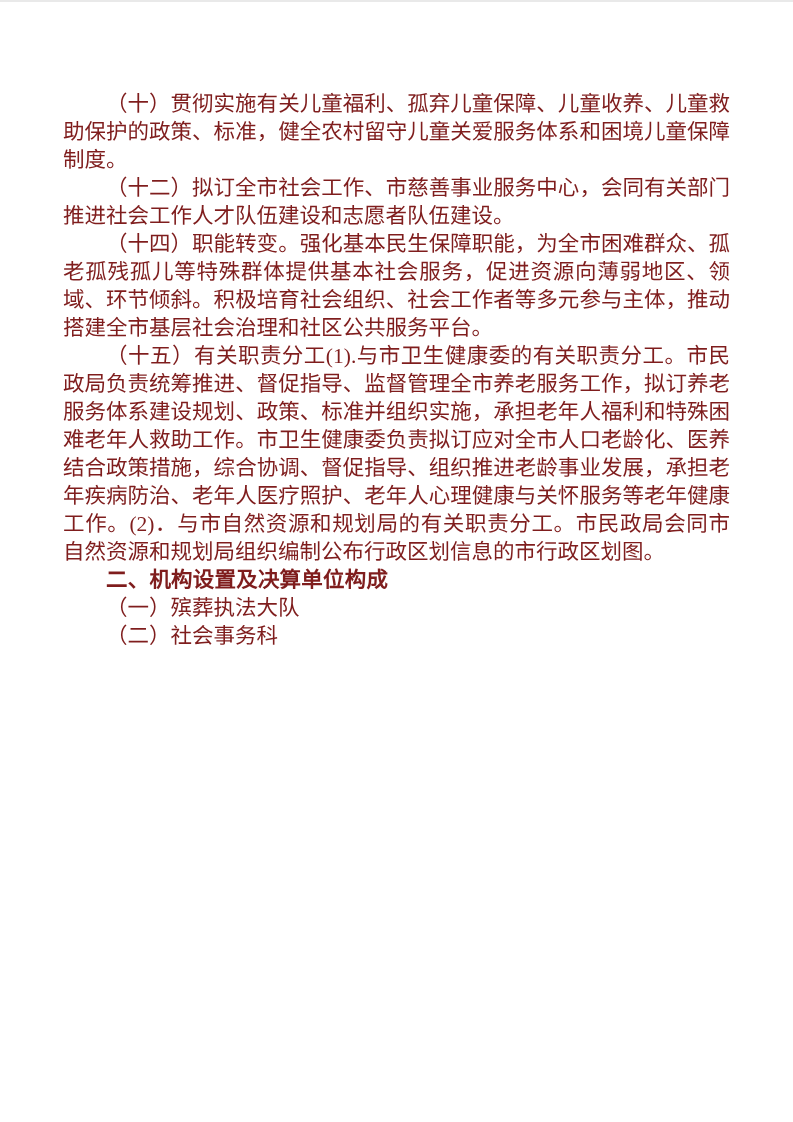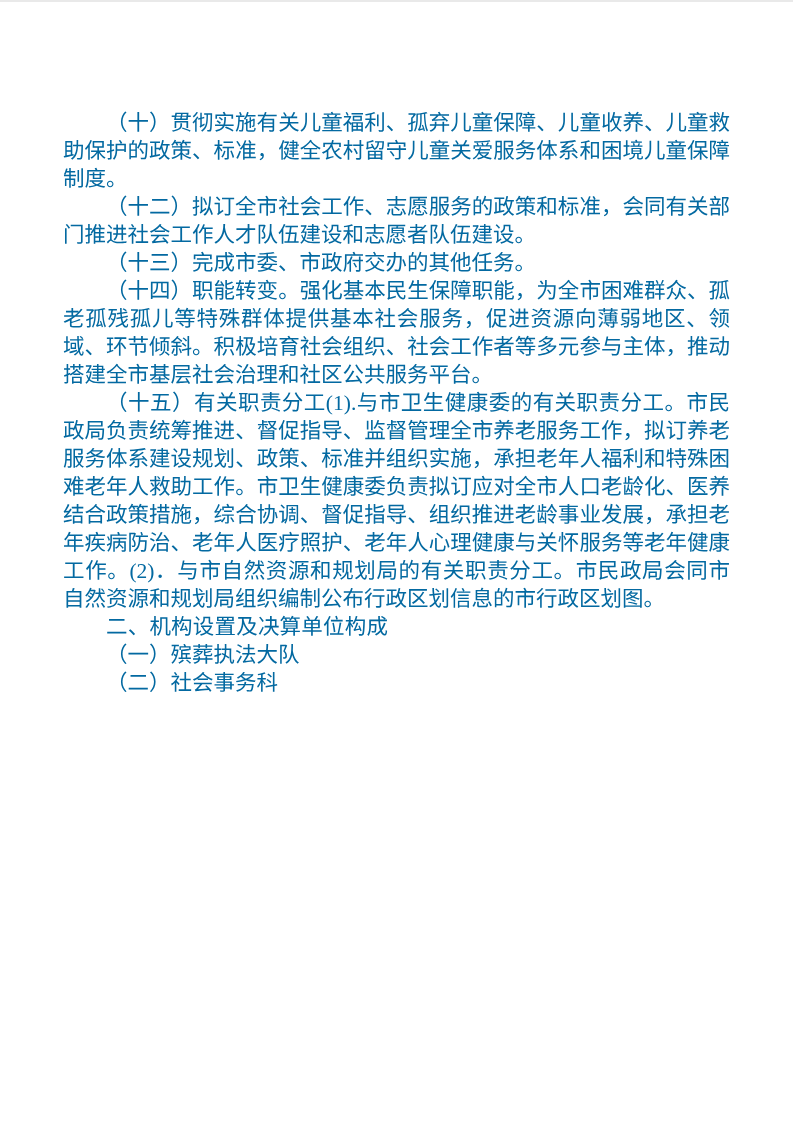--- a/index.html
+++ b/index.html
@@ -16,48 +16,47 @@
   .page {
     position: relative;
     width: 793px;
     height: 1122px;
     background: #ffffff;
     border-top: 2px solid #e9e9e9;
     box-sizing: border-box;
   }
   .content {
     position: absolute;
-    top: 107px;
+    top: 88px;
     left: 63px;
     width: 667px;
-    color: #0369a1;
+    color: #7f1d1d;
   }
   .content p {
     margin: 0;
     padding: 0;
     font-size: 21.5px;
     line-height: 28px;
     text-indent: 2em;
     text-align: justify;
     text-justify: inter-ideograph;
   }
   .content p.heading {
     font-family: "Liberation Sans", "DejaVu Sans", sans-serif;
-    font-weight: 400;
+    font-weight: 700;
     text-align: left;
     letter-spacing: 0.2px;
   }
 </style>
 </head>
 <body>
 
 <div class="page">
   <div class="content">
     <p>（十）贯彻实施有关儿童福利、孤弃儿童保障、儿童收养、儿童救助保护的政策、标准，健全农村留守儿童关爱服务体系和困境儿童保障制度。</p>
-    <p>（十二）拟订全市社会工作、志愿服务的政策和标准，会同有关部门推进社会工作人才队伍建设和志愿者队伍建设。</p>
-    <p>（十三）完成市委、市政府交办的其他任务。</p>
+    <p>（十二）拟订全市社会工作、市慈善事业服务中心，会同有关部门推进社会工作人才队伍建设和志愿者队伍建设。</p>
     <p>（十四）职能转变。强化基本民生保障职能，为全市困难群众、孤老孤残孤儿等特殊群体提供基本社会服务，促进资源向薄弱地区、领域、环节倾斜。积极培育社会组织、社会工作者等多元参与主体，推动搭建全市基层社会治理和社区公共服务平台。</p>
     <p>（十五）有关职责分工(1).与市卫生健康委的有关职责分工。市民政局负责统筹推进、督促指导、监督管理全市养老服务工作，拟订养老服务体系建设规划、政策、标准并组织实施，承担老年人福利和特殊困难老年人救助工作。市卫生健康委负责拟订应对全市人口老龄化、医养结合政策措施，综合协调、督促指导、组织推进老龄事业发展，承担老年疾病防治、老年人医疗照护、老年人心理健康与关怀服务等老年健康工作。(2)．与市自然资源和规划局的有关职责分工。市民政局会同市自然资源和规划局组织编制公布行政区划信息的市行政区划图。</p>
     <p class="heading">二、机构设置及决算单位构成</p>
     <p>（一）殡葬执法大队</p>
     <p>（二）社会事务科</p>
   </div>
 </div>
 
 </body></html>

